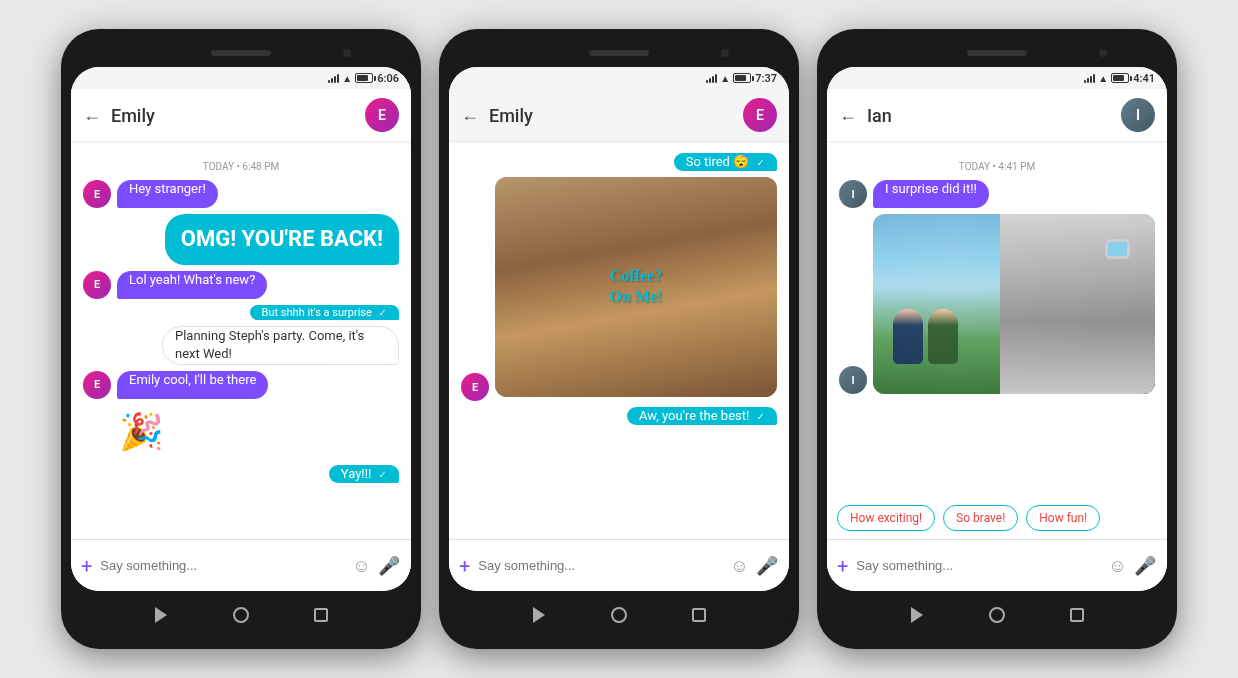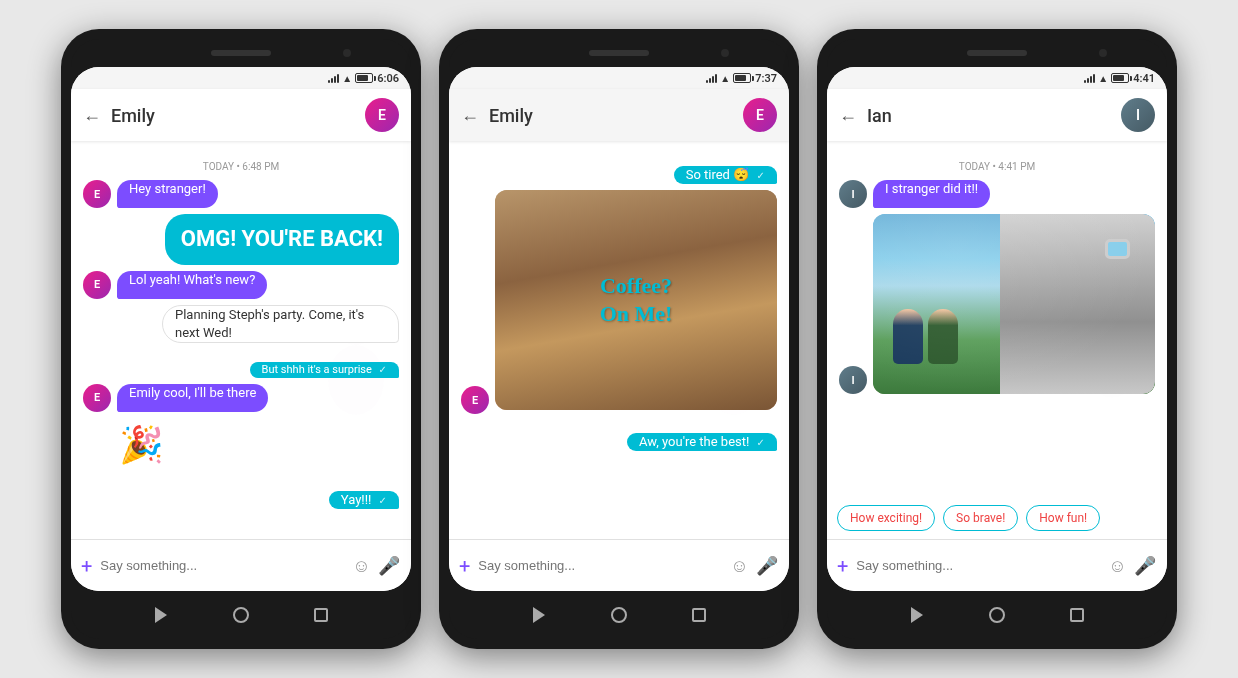--- a/index.html
+++ b/index.html
@@ -275,21 +275,20 @@
     }
     .bubble.received {
       background: #7c4dff;
       color: #fff;
       border-bottom-left-radius: 4px;
     }
     .bubble.sent {
       background: #00bcd4;
       color: #fff;
       border-bottom-right-radius: 4px;
-      margin-top: 13px;
     }
     .bubble.sent-white {
       background: #fff;
       color: #333;
       border: 1px solid #e0e0e0;
       border-bottom-right-radius: 4px;
     }
 
     .bubble.big-text {
       background: #00bcd4;
@@ -387,21 +386,21 @@
       justify-content: center;
     }
     .coffee-annotation {
       position: absolute;
       inset: 0;
       display: flex;
       align-items: center;
       justify-content: center;
       font-family: 'Comic Sans MS', cursive;
       color: #00bcd4;
-      font-size: 22px;
+      font-size: 16px;
       font-weight: 700;
       text-shadow: 1px 1px 2px rgba(0,0,0,0.3);
       text-align: center;
       line-height: 1.3;
       padding: 10px;
     }
 
     
     .skydive-photo {
       width: 100%;
@@ -486,29 +485,29 @@
         </div>
 
         <div class="msg-row received">
           <div class="msg-avatar emily">E</div>
           <div class="bubble received">
             <span>Lol yeah! What's new?</span>
           </div>
         </div>
 
         <div class="msg-row sent">
-          <div class="bubble sent-white">
-            <span>Planning Steph's party. Come, it's next Wed!</span>
-          </div>
-        </div>
-
-        <div class="msg-row sent">
           <div class="bubble sent" style="font-size:11px;background:#00bcd4;">
             <span>But shhh it's a surprise</span>
             <span class="checkmark">✓</span>
+          </div>
+        </div>
+
+        <div class="msg-row sent">
+          <div class="bubble sent-white">
+            <span>Planning Steph's party. Come, it's next Wed!</span>
           </div>
         </div>
 
         <div class="msg-row received">
           <div class="msg-avatar emily">E</div>
           <div class="bubble received">
             <span>Emily cool, I'll be there</span>
           </div>
         </div>
 
@@ -670,21 +669,21 @@
             <circle cx="40" cy="25" r="20" fill="#9c27b0" opacity="0.08"></circle>
             <ellipse cx="40" cy="80" rx="28" ry="35" fill="#9c27b0" opacity="0.08"></ellipse>
           </svg>
         </div>
 
         <div class="date-label">TODAY • 4:41 PM</div>
 
         <div class="msg-row received">
           <div class="msg-avatar ian">I</div>
           <div class="bubble received">
-            <span>I stranger did it!!</span>
+            <span>I surprise did it!!</span>
           </div>
         </div>
 
         <div class="msg-row received" style="align-items:flex-start;margin-top:2px;">
           <div class="msg-avatar ian" style="margin-top:2px;">I</div>
           <div style="flex:1;">
 
             <div class="skydive-photo">
 
               <div style="position:absolute;inset:0;background:linear-gradient(180deg,#6db3d9 0%,#87ceeb 25%,#a8d8ea 40%,#5a9e5a 70%,#3d7a3d 100%);"></div>

